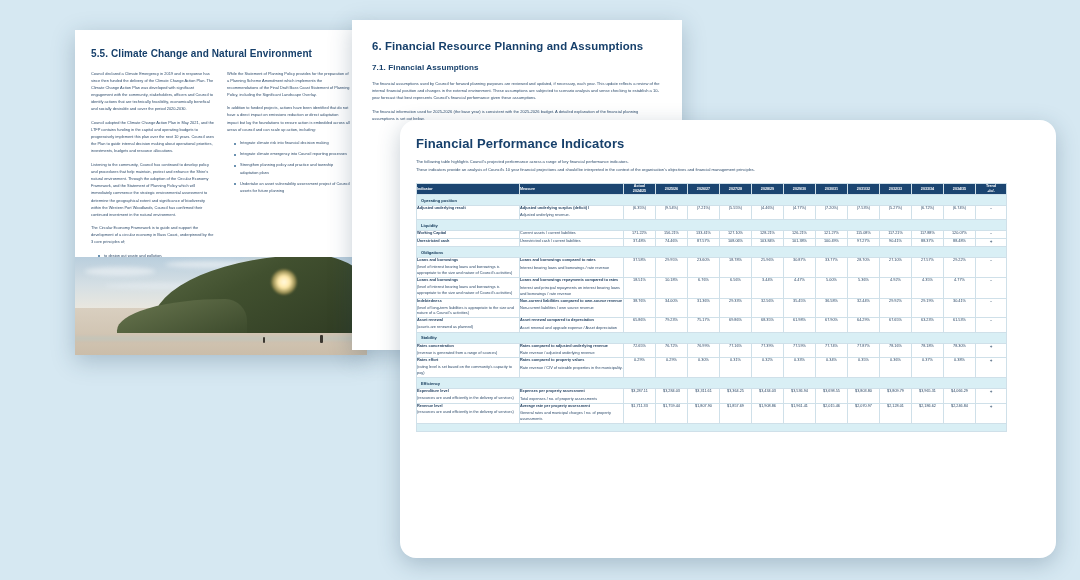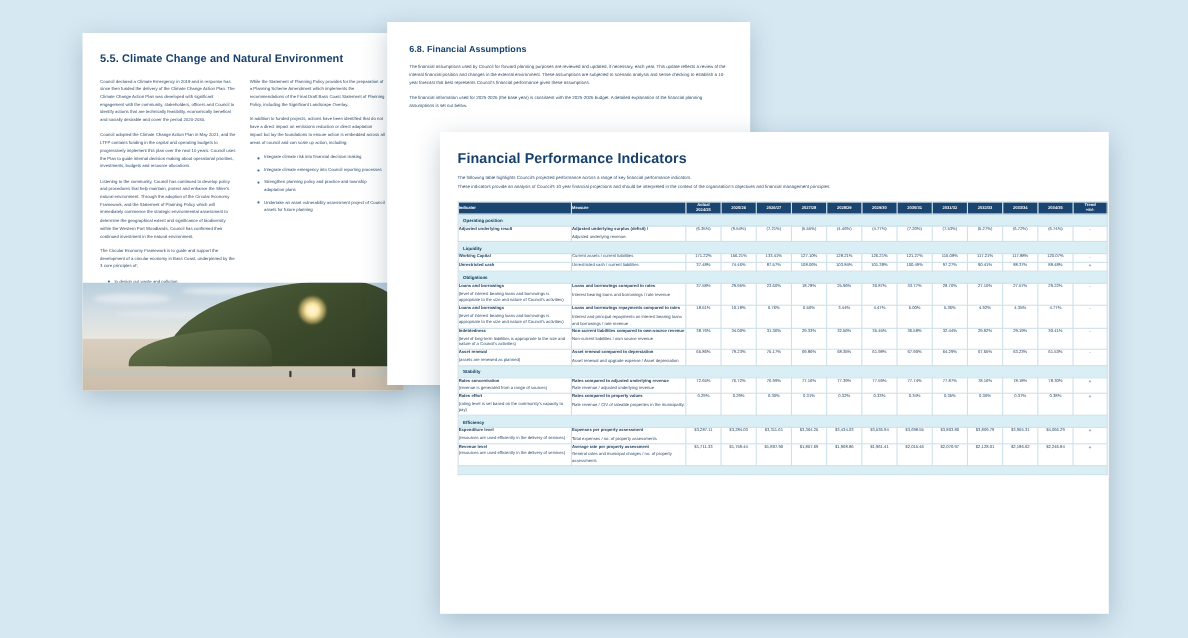--- a/index.html
+++ b/index.html
@@ -66,21 +66,21 @@
   .photo .fig{position:absolute;bottom:12px;width:2px;height:6px;background:#3b3730;border-radius:1px;}
 
   
   #page-financial{left:352px;top:20px;width:330px;height:330px;}
   .p2-inner{padding:20px 20px 0 20px;}
   .h-main{color:#17406b;font-weight:bold;font-size:11.4px;margin:0 0 11px 0;letter-spacing:.1px;}
   .h-sub{color:#17406b;font-weight:bold;font-size:8.1px;margin:0 0 8px 0;letter-spacing:.1px;}
   .p2text{color:#2d4b6b;font-size:4.05px;line-height:1.75;margin:0 0 7px 0;}
 
   
-  #page-indicators{left:400px;top:120px;width:608px;height:438px;}
+  #page-indicators{left:400px;top:120px;width:656px;height:438px;border-radius:16px;}
   .p3-inner{padding:16px 14px 0 16px;}
   .h-table{color:#17406b;font-weight:bold;font-size:13px;margin:0 0 8px 0;letter-spacing:.1px;}
   .p3text{color:#2d4b6b;font-size:4.1px;line-height:1.7;margin:0 0 1.5px 0;}
 
   table.fpi{border-collapse:collapse;width:578px;margin-top:9px;table-layout:fixed;}
   table.fpi th,table.fpi td{border:.5px solid #cfe0e9;padding:0;}
   thead th{
     background:#1b4571;color:#ffffff;font-size:3.7px;font-weight:bold;
     padding:3px 3px;vertical-align:middle;line-height:1.3;
   }
@@ -143,21 +143,22 @@
       <div class="sun"></div>
       <div class="sand"></div>
       <div class="wet"></div>
       <div class="fig" style="left:188px;"></div>
       <div class="fig" style="left:245px;height:8px;width:3px;"></div>
     </div>
   </div>
 
   <div class="page" id="page-financial">
     <div class="p2-inner">
-      <h2 class="h-sub">6.8.  Financial Assumptions</h2>
+      <h1 class="h-main">6.  Financial Resource Planning and Assumptions</h1>
+      <h2 class="h-sub">7.1.  Financial Assumptions</h2>
       <p class="p2text">The financial assumptions used by Council for forward planning purposes are reviewed and updated, if necessary, each year. This update reflects a review of the internal financial position and changes in the external environment. These assumptions are subjected to scenario analysis and sense checking to establish a 10-year forecast that best represents Council's financial performance given these assumptions.</p>
       <p class="p2text">The financial information used for 2025-2026 (the base year) is consistent with the 2025-2026 budget. A detailed explanation of the financial planning assumptions is set out below.</p>
     </div>
   </div>
 
   <div class="page" id="page-indicators">
     <div class="p3-inner">
       <h1 class="h-table">Financial Performance Indicators</h1>
       <p class="p3text">The following table highlights Council's projected performance across a range of key financial performance indicators.</p>
       <p class="p3text">These indicators provide an analysis of Council's 10 year financial projections and should be interpreted in the context of the organisation's objectives and financial management principles.</p>

